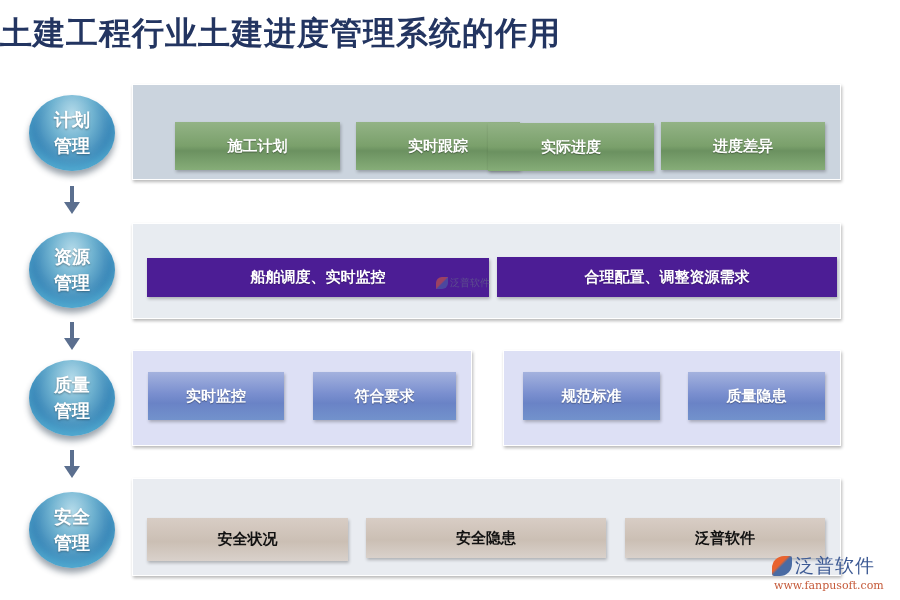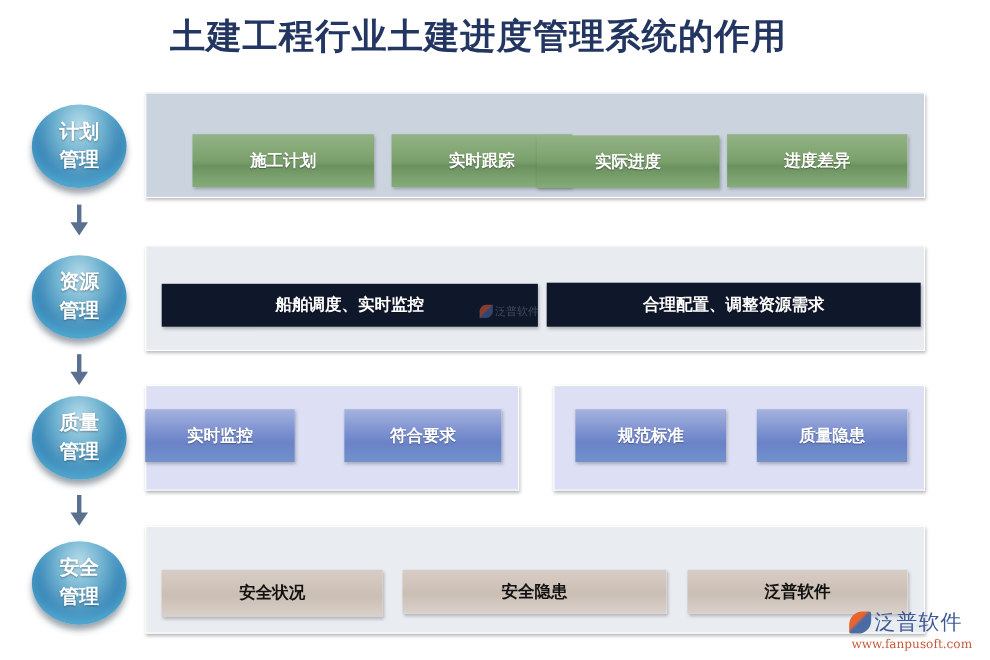--- a/index.html
+++ b/index.html
@@ -1,21 +1,21 @@
 <!DOCTYPE html>
 <html><head>
   <meta charset="utf-8">
   <style>
     * { box-sizing: border-box; margin: 0; padding: 0; }
     html, body { width: 900px; height: 600px; background: #ffffff; overflow: hidden; }
     body { position: relative; font-family: "DejaVu Sans", "Liberation Sans", sans-serif; }
 
     .title {
       position: absolute; left: 0; top: 12px; width: 870px;
-      text-align: center; font-size: 32px; font-weight: bold;
+      text-align: left; font-size: 32px; font-weight: bold;
       color: #233561; letter-spacing: 1px;
     }
 
     .stage-bubble {
       position: absolute; left: 29px; width: 86px; height: 76px;
       border-radius: 50%;
       background: radial-gradient(ellipse at 50% 25%, #b5dbea 0%, #6fb2d0 35%, #3b87b8 65%, #2b6fa3 85%, #3d9bc5 100%);
       box-shadow: 0 5px 6px rgba(30,50,70,0.45), inset 0 -6px 10px rgba(100,200,230,0.6);
       display: flex; flex-direction: column; align-items: center; justify-content: center;
       color: #ffffff; font-weight: bold; font-size: 18px; line-height: 26px;
@@ -47,21 +47,21 @@
     .box {
       position: absolute; display: flex; align-items: center; justify-content: center;
       font-weight: bold; font-size: 15px;
       box-shadow: 1px 2px 3px rgba(0,0,0,0.25);
     }
     .box.green {
       background: linear-gradient(to bottom, #93b386 0%, #7aa06b 50%, #6b9160 60%, #86ad78 100%);
       color: #ffffff; text-shadow: 0 1px 1px rgba(0,0,0,0.35);
     }
     .box.slate {
-      background: #0f172a; color: #ffffff; text-shadow: 0 1px 1px rgba(0,0,0,0.25);
+      background: #4c1d95; color: #ffffff; text-shadow: 0 1px 1px rgba(0,0,0,0.25);
     }
     .box.blue {
       background: linear-gradient(to bottom, #a4b2de 0%, #7a8fcf 45%, #6a83c6 65%, #7292cc 100%);
       color: #ffffff; text-shadow: 0 1px 1px rgba(0,0,0,0.3);
     }
     .box.tan {
       background: linear-gradient(to bottom, #d8cdc5 0%, #cbbfb4 55%, #d9d1cb 100%);
       color: #111111;
     }
 
@@ -136,21 +136,21 @@
 <div class="box green" style="left:661px;top:122px;width:164px;height:48px;">进度差异</div>
 
 <div class="box slate" style="left:147px;top:258px;width:342px;height:39px;">船舶调度、实时监控</div>
 <div class="box slate" style="left:497px;top:257px;width:340px;height:40px;">合理配置、调整资源需求</div>
 
 <div class="watermark-center">
   <span class="wm-logo"></span>
   <span>泛普软件</span>
 </div>
 
-<div class="box blue" style="left:132px;top:372px;width:136px;height:48px;">实时监控</div>
+<div class="box blue" style="left:148px;top:372px;width:136px;height:48px;">实时监控</div>
 <div class="box blue" style="left:313px;top:372px;width:143px;height:48px;">符合要求</div>
 <div class="box blue" style="left:523px;top:372px;width:137px;height:48px;">规范标准</div>
 <div class="box blue" style="left:688px;top:372px;width:137px;height:48px;">质量隐患</div>
 
 <div class="box tan" style="left:147px;top:518px;width:201px;height:43px;">安全状况</div>
 <div class="box tan" style="left:366px;top:518px;width:240px;height:40px;">安全隐患</div>
 <div class="box tan" style="left:625px;top:518px;width:200px;height:40px;">泛普软件</div>
 
 <div class="brand">
   <div class="brand-row">

